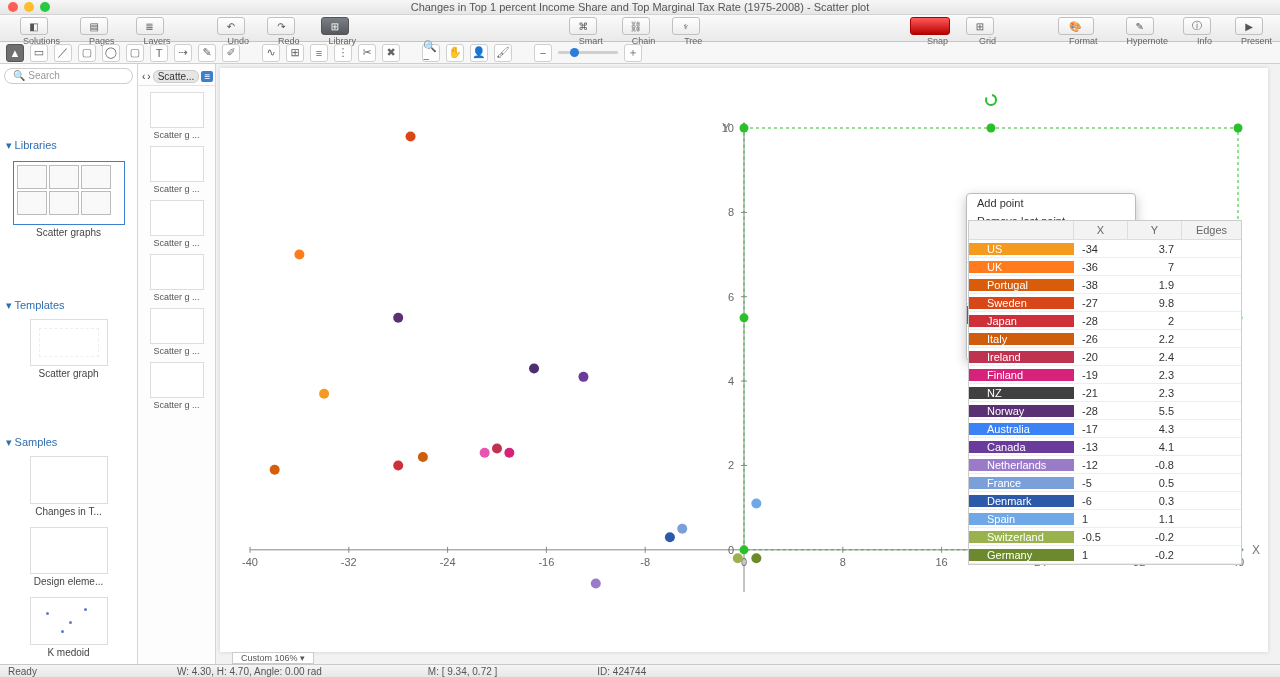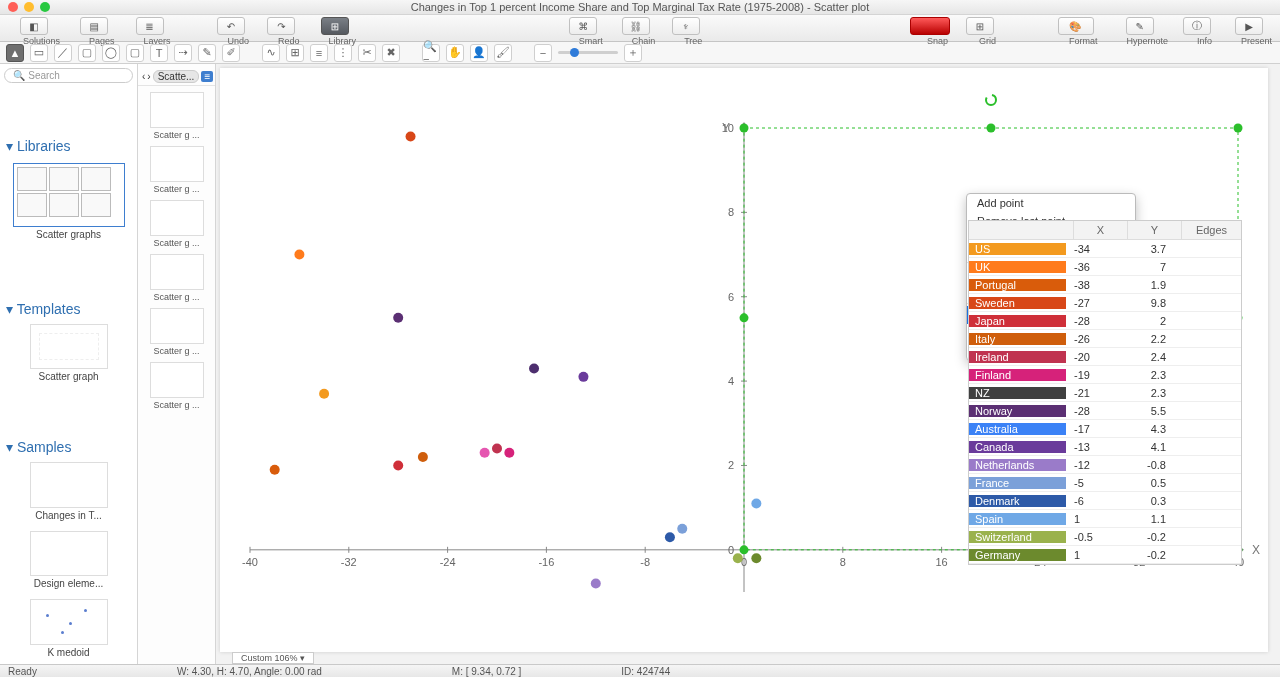--- a/index.html
+++ b/index.html
@@ -26,21 +26,21 @@
   .ricon { width:18px; height:18px; border:1px solid #cfcfcf; border-radius:3px; background:#fff; display:flex; align-items:center; justify-content:center; color:#666; font-size:11px; }
   .rsep { width:10px; }
   .slider { width:60px; height:3px; background:#cfcfcf; border-radius:2px; position:relative; }
   .slider::after { content:""; position:absolute; left:20%; top:-3px; width:9px; height:9px; border-radius:50%; background:#2f7bd9; }
 
   
   .main { display:flex; height:calc(677px - 15px - 27px - 22px - 13px); }
 
   .leftpanel { width:138px; background:#fff; border-right:1px solid #d5d5d5; display:flex; flex-direction:column; }
   .leftpanel .search { margin:4px; height:18px; border:1px solid #ccc; border-radius:9px; padding:0 8px; font-size:10px; color:#999; display:flex; align-items:center; }
-  .sectionhdr { font-size:14px; color:#2f6fb0; padding:3px 6px; cursor:default;margin-top:48px; }
+  .sectionhdr { font-size:11px; color:#2f6fb0; padding:3px 6px; cursor:default;margin-top:48px; }
   .thumbwrap { padding:4px; }
   .bigthumb { width:112px; height:64px; border:1px solid #3e7ecf; background:#fff; margin:2px auto; display:flex; flex-wrap:wrap; align-content:flex-start; gap:2px; padding:3px; }
   .tinysub { width:30px; height:24px; border:1px solid #bbb; background:#f9f9f9; }
   .caption { font-size:10px; text-align:center; color:#444; margin:2px 0 6px; }
   .smallthumb { width:78px; height:56px; border:1px solid #ddd; background:#fff; margin:4px auto 0; position:relative; }
   .smallthumb.k1::before{content:"";position:absolute;inset:8px;border:1px dashed #eee;}
   .smallthumb .sc{position:absolute;width:3px;height:3px;border-radius:50%;background:#5b7ecf;}
 
   .thumbcol { width:78px; background:#fdfdfd; border-right:1px solid #d5d5d5; padding-top:4px; }
   .thumbcol .crumb { height:18px; display:flex; align-items:center; font-size:10px; padding:0 4px; border-bottom:1px solid #e4e4e4; gap:2px; }
@@ -60,21 +60,21 @@
 
   
   .dtable { position:absolute; top:152px; right:26px; width:274px; background:#fff; border:1px solid #ccc; font-size:11px; }
   .dtable .hdr { display:flex; background:#f3f3f3; border-bottom:1px solid #ddd; }
   .dtable .hdr div { padding:3px 6px; text-align:center; color:#666; }
   .dtable .hdr .c1 { width:105px; border-right:1px solid #ddd;} 
   .dtable .hdr .c2 { width:54px; border-right:1px solid #ddd;} 
   .dtable .hdr .c3 { width:54px; border-right:1px solid #ddd;} 
   .dtable .hdr .c4 { flex:1; }
   .drow { display:flex; border-bottom:1px solid #eee; height:18px; align-items:center; }
-  .drow .name { width:97px; padding:0 6px; color:#fff; font-weight:500; }
+  .drow .name { width:105px; padding:0 18px; color:#fff; font-weight:500; }
   .drow .x { width:54px; padding:0 8px; }
   .drow .y { width:54px; text-align:right; padding:0 8px; }
   .drow .e { flex:1; }
 
   
   .status { position:absolute; bottom:0; left:0; right:0; height:13px; background:linear-gradient(#f5f5f5,#e7e7e7); border-top:1px solid #c9c9c9; display:flex; align-items:center; font-size:10px; color:#555; padding:0 8px; gap:20px; }
   .zoombox { position:absolute; left:232px; bottom:13px; height:12px; background:#fff; border:1px solid #ccc; border-radius:0; padding:0 8px; font-size:9px; display:flex; align-items:center; color:#555; }
 </style>
 </head>
 <body>
@@ -443,15 +443,15 @@
           </div>
       </div>
     </div>
   </div>
 </div>
 
 <div class="zoombox">Custom 106%  ▾</div>
 <div class="status">
   <span>Ready</span>
   <span style="margin-left:120px">W: 4.30,  H: 4.70,  Angle: 0.00 rad</span>
-  <span style="margin-left:110px">M: [ 9.34, 0.72 ]</span>
+  <span style="margin-left:86px">M: [ 9.34, 0.72 ]</span>
   <span style="margin-left:80px">ID: 424744</span>
 </div>
 
 </body></html>

